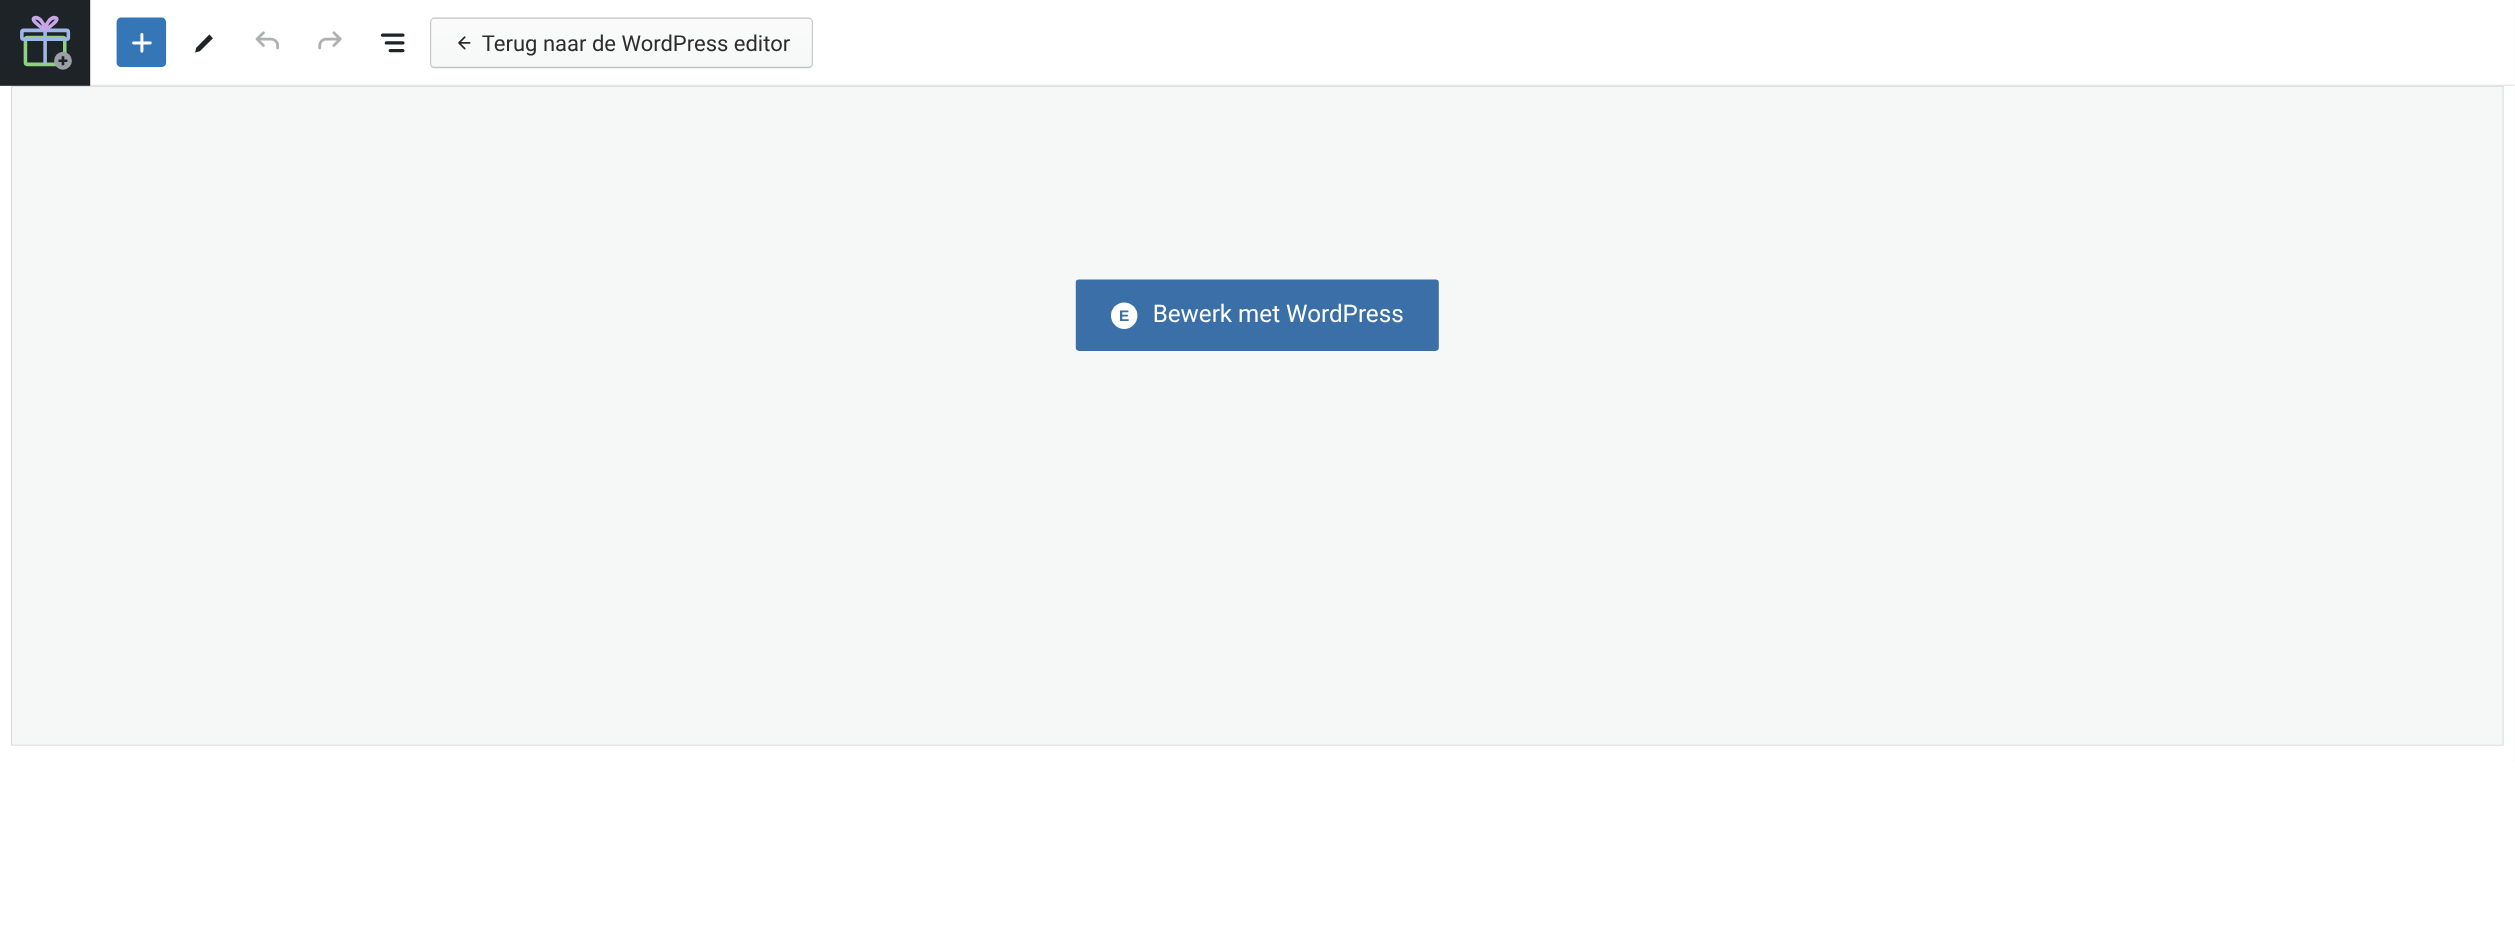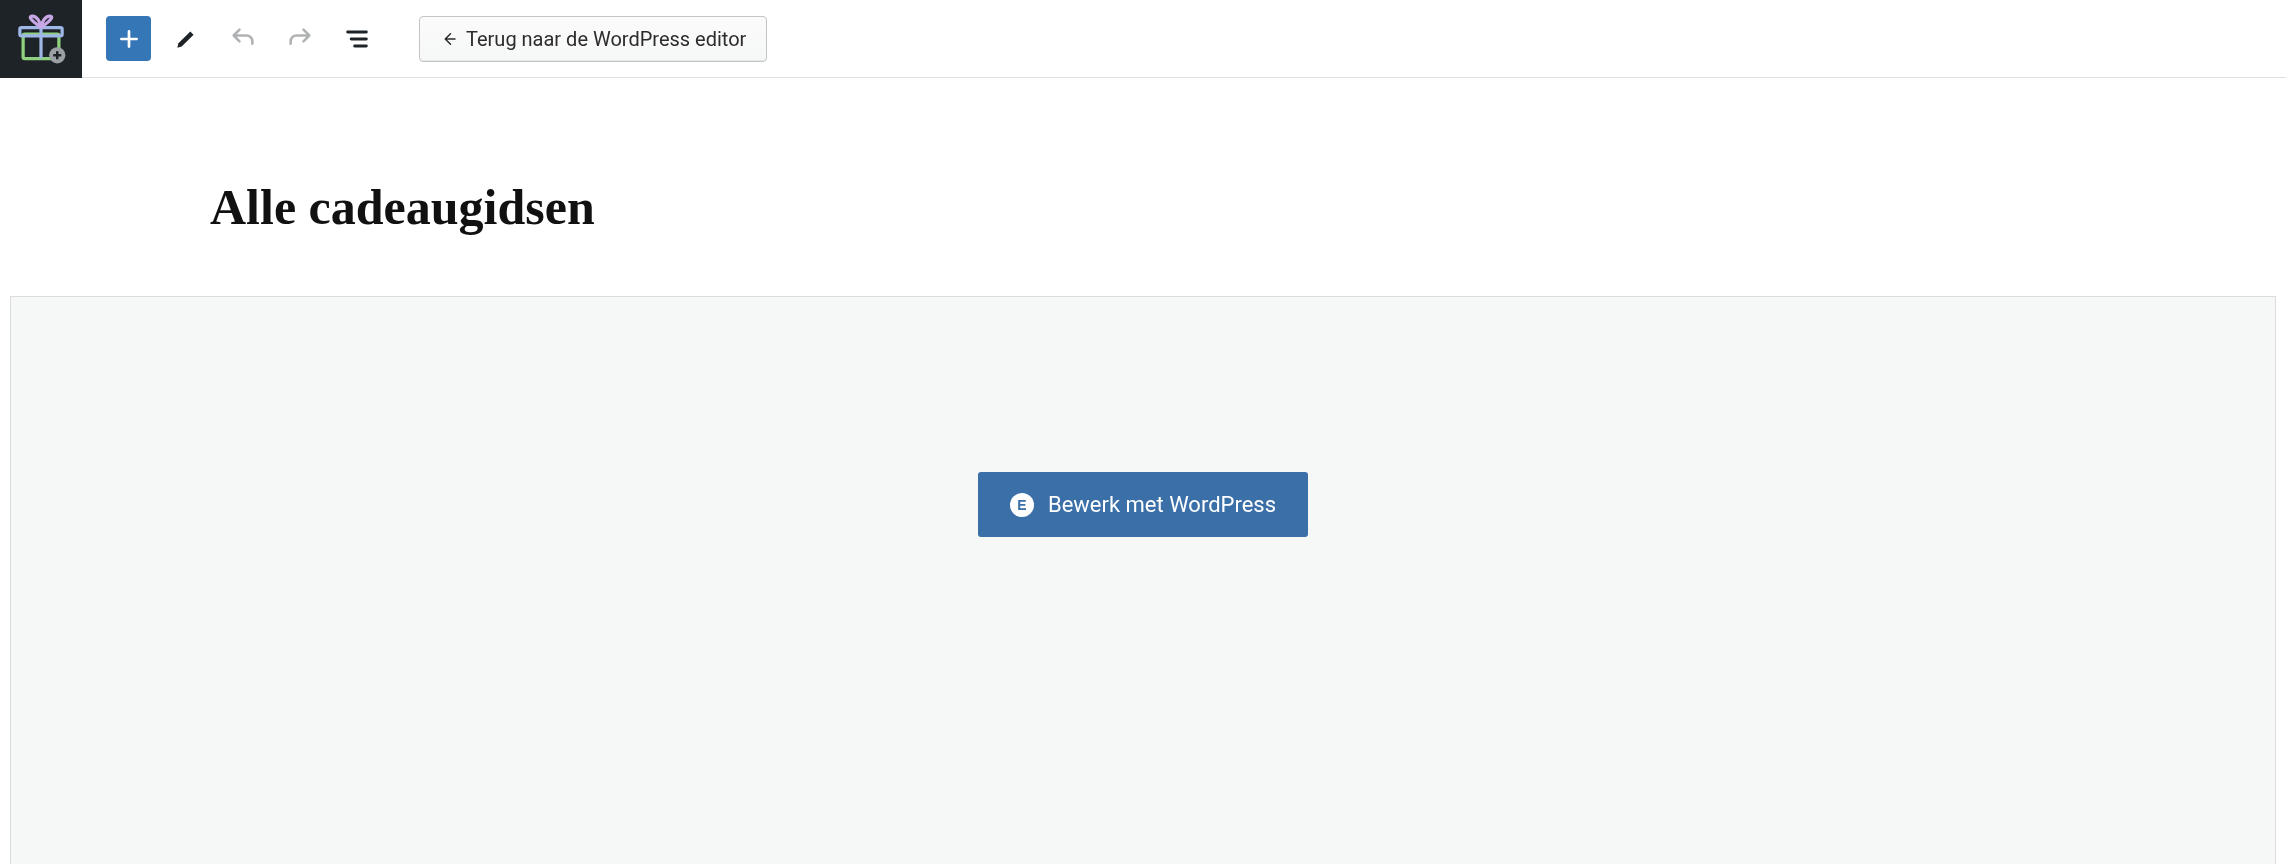--- a/index.html
+++ b/index.html
@@ -42,21 +42,21 @@
   .icon-btn {
     width: 45px;
     height: 45px;
     display: flex;
     align-items: center;
     justify-content: center;
     cursor: pointer;
   }
   .icon-btn.disabled svg { opacity: 0.35; }
   .back-btn {
-    margin-left: 40px;
+    margin-left: 12px;
     padding: 10px 20px;
     border: 1px solid #c3c4c7;
     border-radius: 4px;
     background: linear-gradient(#fbfbfb,#f6f7f7);
     display: flex;
     align-items: center;
     font-size: 20px;
     color: #2c2c2c;
     cursor: pointer;
     box-shadow: inset 0 -1px 0 rgba(0,0,0,0.05);
@@ -157,21 +157,20 @@
 
   <div class="back-btn">
     <svg width="18" height="18" viewBox="0 0 24 24">
       <path d="M14 5 L7 12 L14 19 M7 12 H20" fill="none" stroke="#2c2c2c" stroke-width="2" stroke-linecap="round" stroke-linejoin="round"></path>
     </svg>
     <span>Terug naar de WordPress editor</span>
   </div>
 </div>
 
 <div class="content">
-  <h1 class="title">Alle cadeaugidsen</h1>
 
   <div class="placeholder">
     <div class="elementor-btn">
       <span class="e-icon">E</span>
       <span>Bewerk met WordPress</span>
     </div>
   </div>
 </div>
 
 </body></html>

